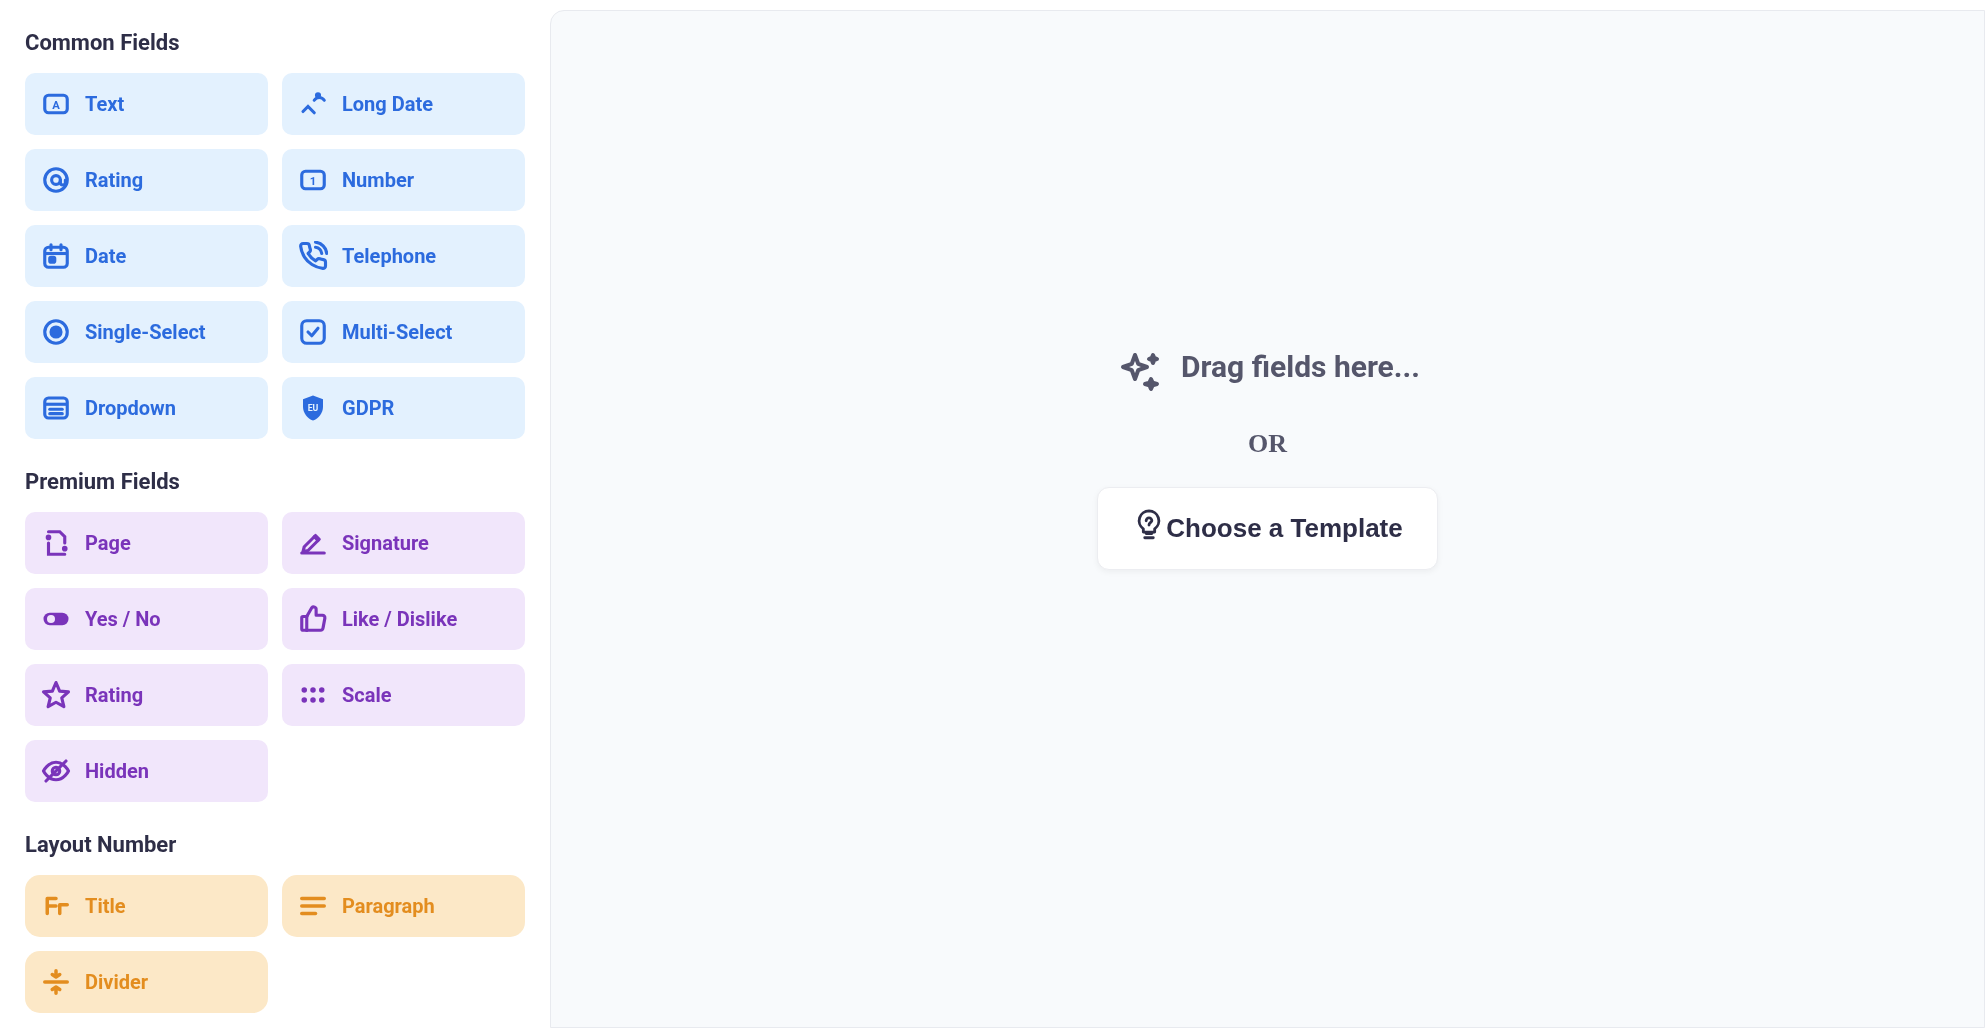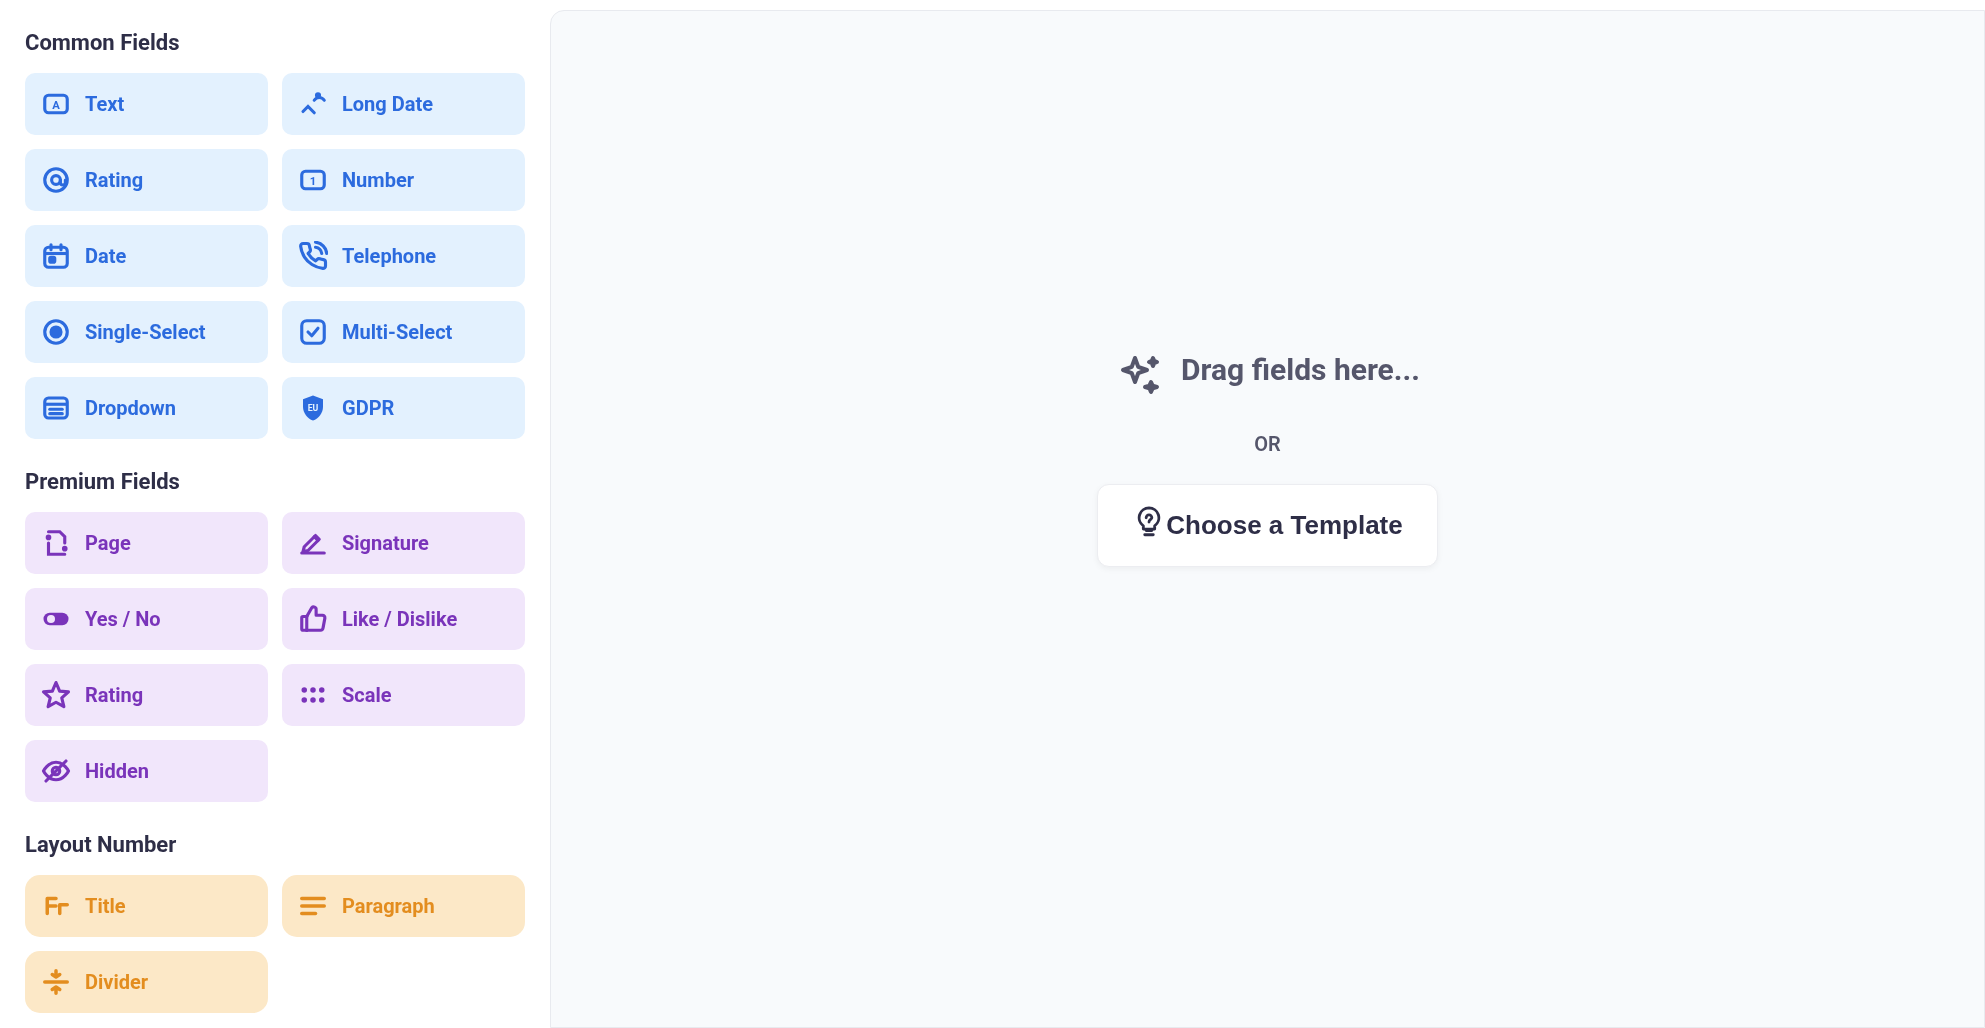--- a/index.html
+++ b/index.html
@@ -92,23 +92,24 @@
     display: flex;
     align-items: flex-start;
     gap: 18px;
   }
   .drag-text {
     font-size: 30px;
     font-weight: 700;
     color: #55566b;
   }
   .or-text {
-    font-size: 20px;
+    font-size: 26px;
     font-weight: 600;
     color: #55566b;
+    font-family: Liberation Serif, serif;
   }
   .template-btn {
     display: flex;
     align-items: center;
     gap: 0;
     background: #ffffff;
     border: 1px solid #ecedf1;
     border-radius: 12px;
     padding: 20px 34px;
     font-size: 26px;

